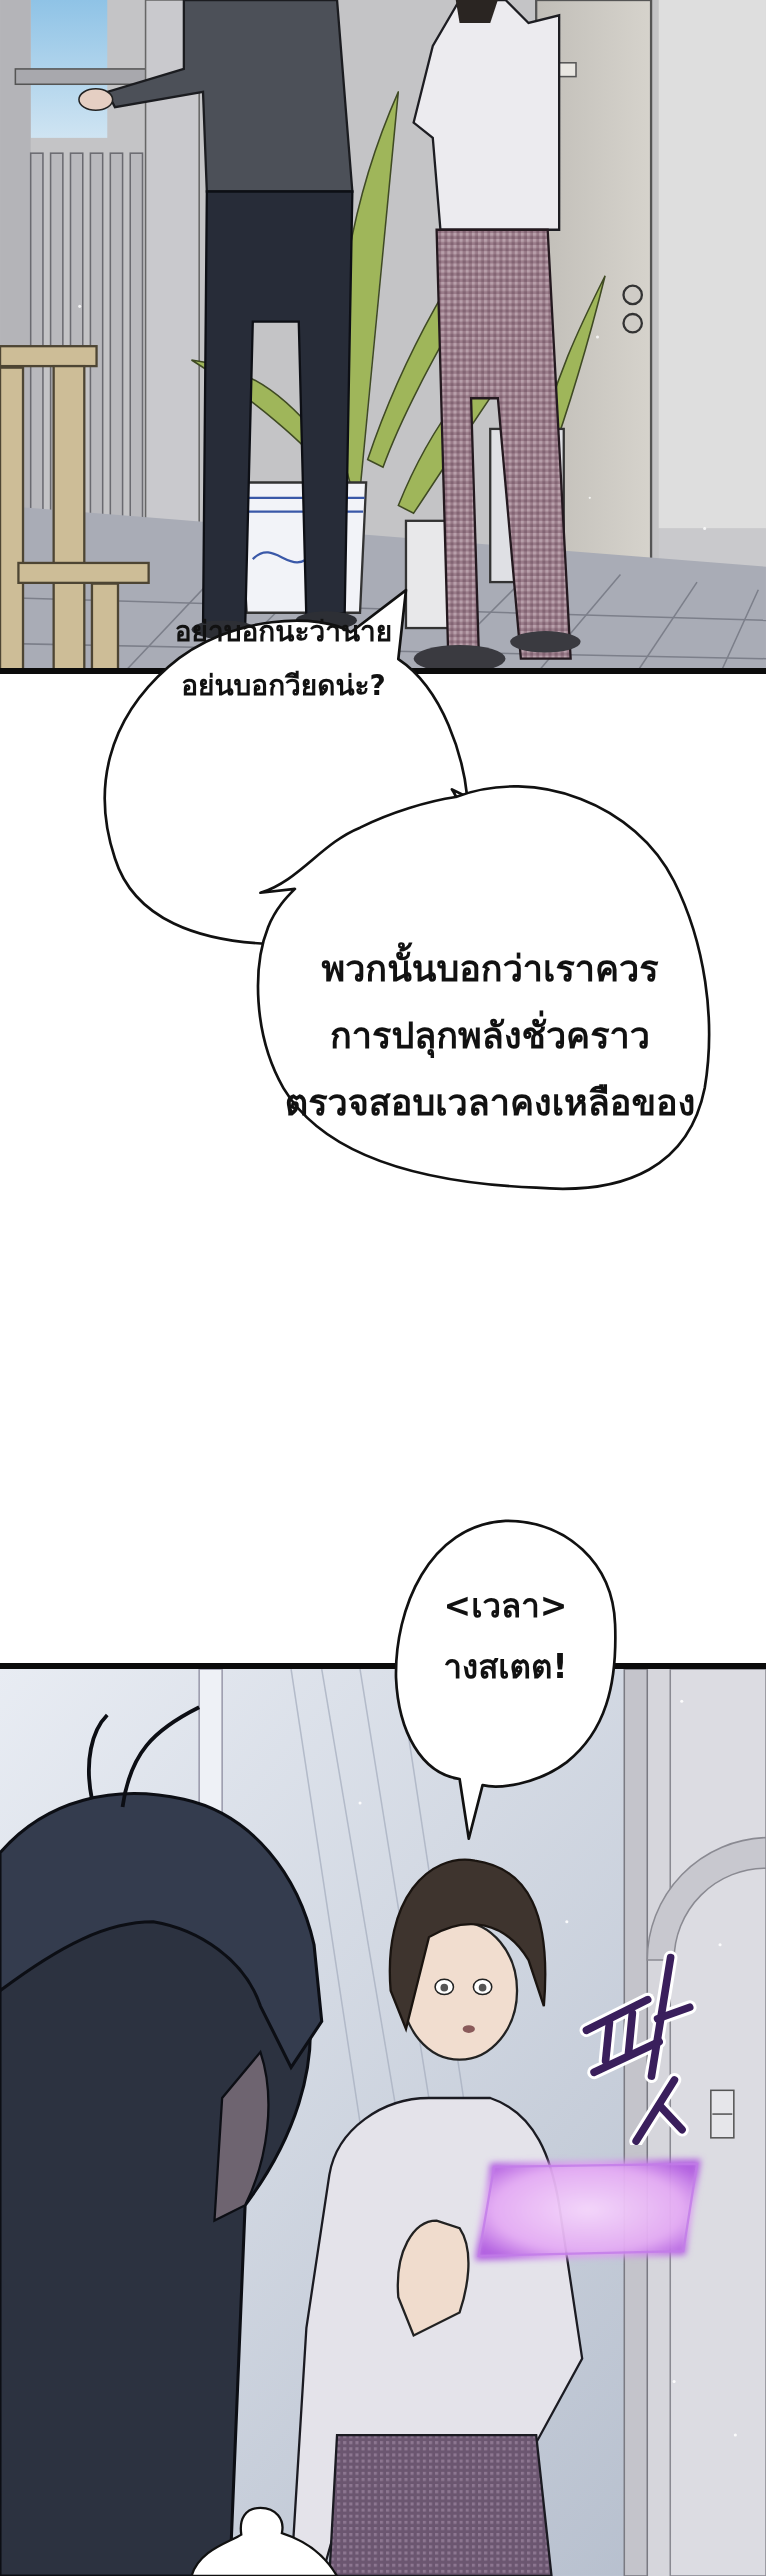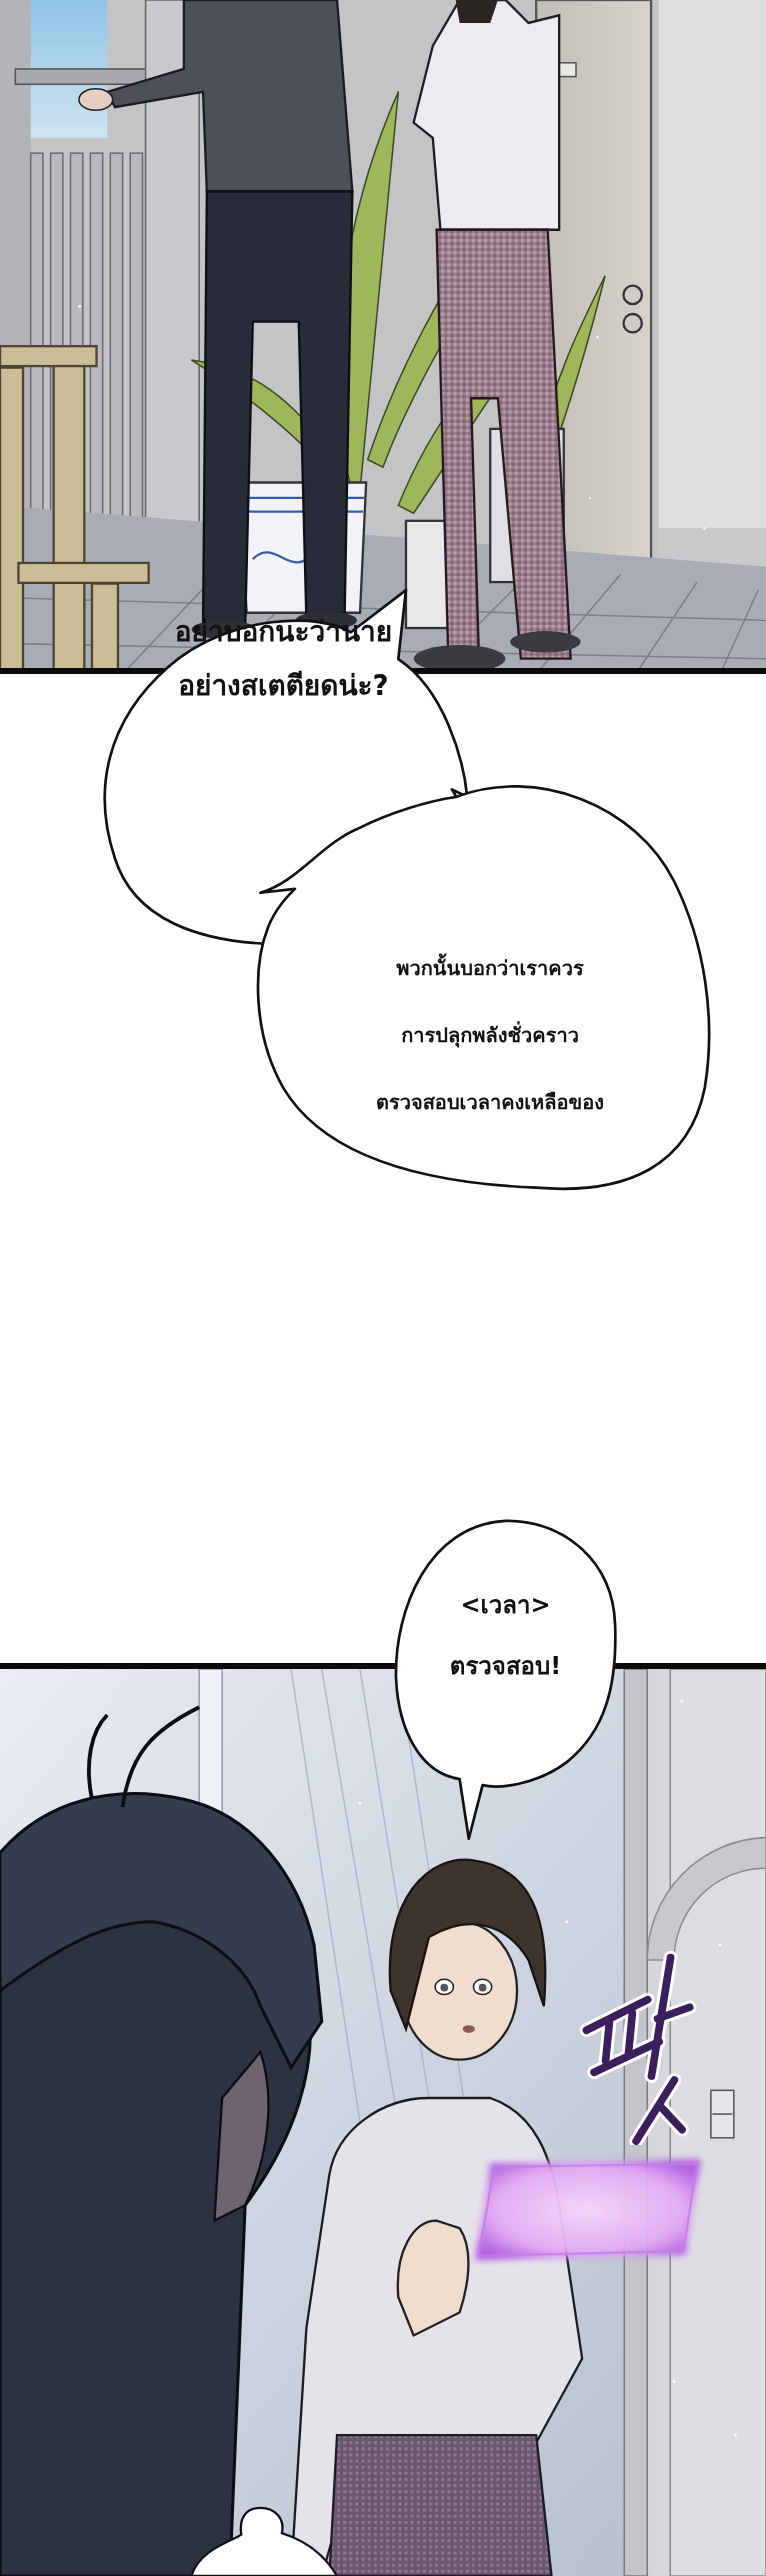--- a/index.html
+++ b/index.html
@@ -252,28 +252,28 @@
          C806 2200 790 2260 740 2300
          C700 2330 650 2335 630 2330
          L612 2400
          L600 2322
          C550 2315 520 2260 517 2190
          C515 2100 560 1990 660 1985 Z" fill="#ffffff" stroke="#111111" stroke-width="3.5" stroke-linejoin="round"></path>
   </svg>
 
   <div class="bubble-text" style="left:111px; top:605px; width:345px; font-size:28px; line-height:54px;">
     <span class="line">อย่าบอกนะว่านาย</span>
-    <span class="line">อย่างสเตตียดน่ะ?</span>
-  </div>
-
-  <div class="bubble-text" style="left:268px; top:935px; width:444px; font-size:20px; line-height:67px;">
+    <span class="line">อย่นบอกวียดน่ะ?</span>
+  </div>
+
+  <div class="bubble-text" style="left:268px; top:935px; width:444px; font-size:36px; line-height:67px;">
     <span class="line">พวกนั้นบอกว่าเราควร</span>
     <span class="line">การปลุกพลังชั่วคราว</span>
     <span class="line">ตรวจสอบเวลาคงเหลือของ</span>
   </div>
 
-  <div class="bubble-text" style="left:398px; top:1575px; width:215px; font-size:24px; line-height:61px;">
+  <div class="bubble-text" style="left:398px; top:1575px; width:215px; font-size:33px; line-height:61px;">
     <span class="line">&lt;เวลา&gt;</span>
-    <span class="line">ตรวจสอบ!</span>
+    <span class="line">างสเตต!</span>
   </div>
 
 </div>
 
 
 </body></html>

